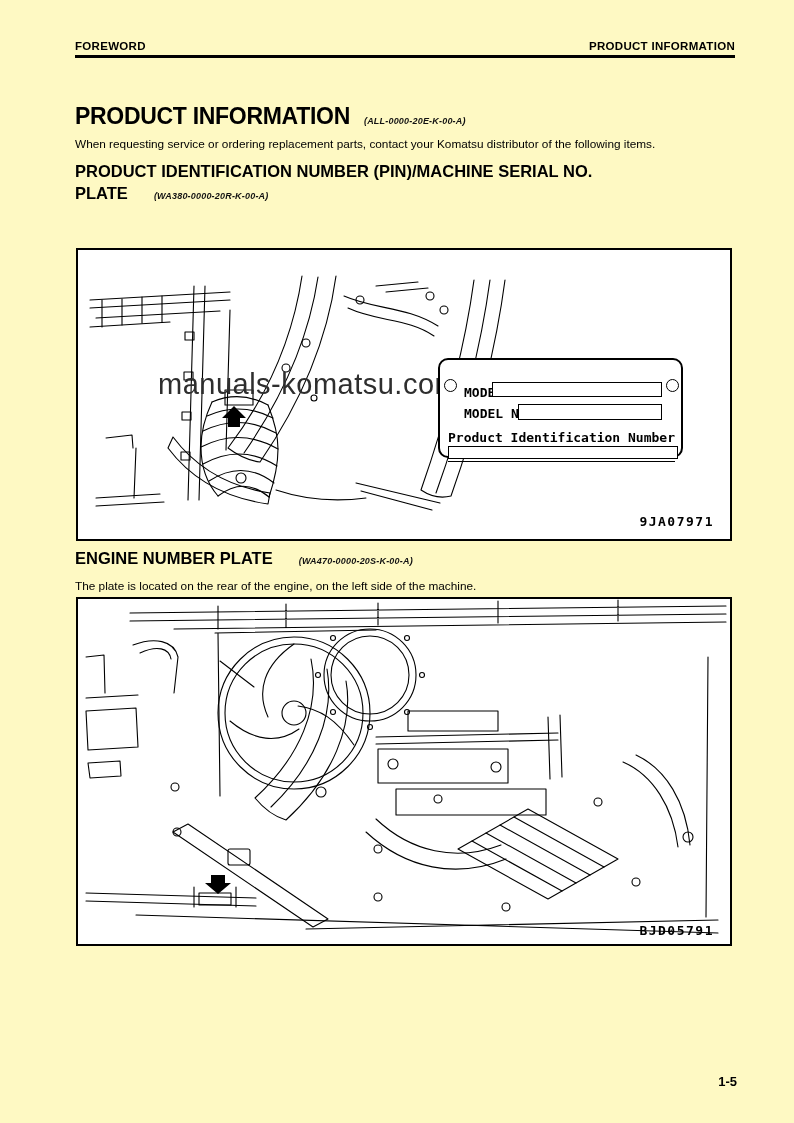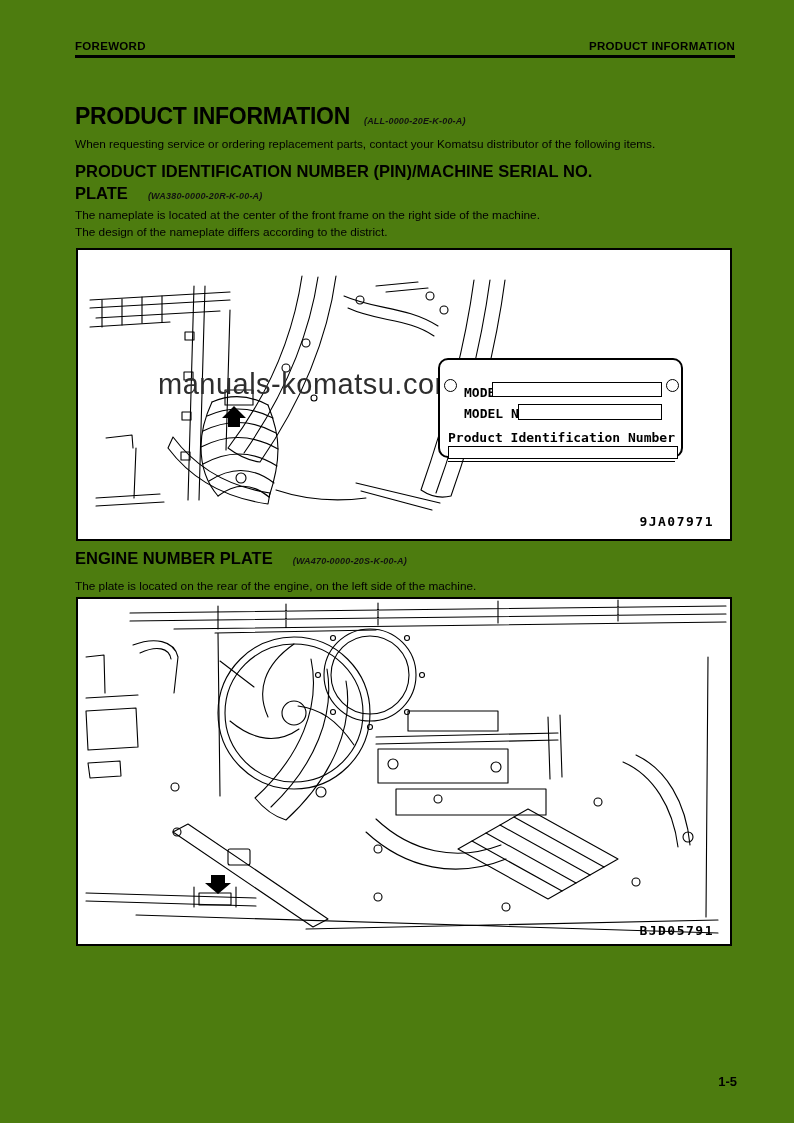--- a/index.html
+++ b/index.html
@@ -1,19 +1,19 @@
 <!DOCTYPE html>
 <html><head>
 <meta charset="utf-8">
 <style>
   * { margin:0; padding:0; box-sizing:border-box; }
   html,body { background:#e8e8e8; }
   .page {
     position:relative; width:794px; height:1123px; margin:0 auto;
-    background:#4d7c0f; color:#000;
+    background:#fef9c3; color:#000;
     font-family:"Liberation Sans", sans-serif; overflow:hidden;
   }
   
   .hdr {
     position:absolute; left:75px; top:40px; width:660px;
     display:flex; justify-content:space-between; align-items:flex-end;
     font-size:11.5px; font-weight:bold; letter-spacing:.3px;
     border-bottom:3px solid #000; padding-bottom:3px; white-space:nowrap;
   }
   
@@ -24,21 +24,21 @@
   .title-row h1 { font-size:23px; letter-spacing:-.3px; }
   .code { font-style:italic; font-size:9px; font-weight:bold; color:#111; letter-spacing:.2px; }
   .intro {
     position:absolute; left:75px; top:137px; font-size:11.8px; white-space:nowrap;
   }
   
   .h2 {
     position:absolute; left:75px; width:680px;
     font-size:16.5px; font-weight:bold; line-height:22px; white-space:nowrap;
   }
-  .h2 .line2 { display:flex; align-items:baseline; gap:20px; }
+  .h2 .line2 { display:flex; align-items:baseline; gap:26px; }
   .bodytext { position:absolute; left:75px; font-size:11.8px; line-height:16.5px; white-space:nowrap; }
   
   .figure {
     position:absolute; left:76px; width:656px;
     border:2px solid #000; background:#fff;
   }
   .figure svg { position:absolute; left:0; top:0; }
   .figcode {
     position:absolute; right:16px;
     font-family:"DejaVu Sans Mono", monospace; font-weight:bold;
@@ -103,24 +103,20 @@
     <span class="code">(ALL-0000-20E-K-00-A)</span>
   </div>
   <div class="intro">When requesting service or ordering replacement parts, contact your Komatsu distributor of the following items.</div>
 
   <div class="h2" style="top:160px;">
     <div>PRODUCT IDENTIFICATION NUMBER (PIN)/MACHINE SERIAL NO.</div>
     <div class="line2">
       <span>PLATE</span>
       <span class="code">(WA380-0000-20R-K-00-A)</span>
     </div>
-  </div>
-  <div class="bodytext" style="top:207px;">
-    <div>The nameplate is located at the center of the front frame on the right side of the machine.</div>
-    <div>The design of the nameplate differs according to the district.</div>
   </div>
 
   <div class="figure" style="top:248px; height:293px;">
     <svg width="652" height="289" viewBox="0 0 652 289">
       <g stroke="#000" fill="none" stroke-width="1.1" stroke-linecap="round" stroke-linejoin="round">
         <path d="M12,50 L152,42 M12,58 L152,50 M18,68 L142,61 M12,77 L92,72"></path>
         <path d="M24,50 L24,77 M44,49 L44,75 M64,47 L64,73 M84,46 L84,72"></path>
         <path d="M116,36 L110,250 M127,36 L121,250 M152,60 L148,200"></path>
         <rect x="107" y="82" width="9" height="8"></rect>
         <rect x="106" y="122" width="9" height="8"></rect>

